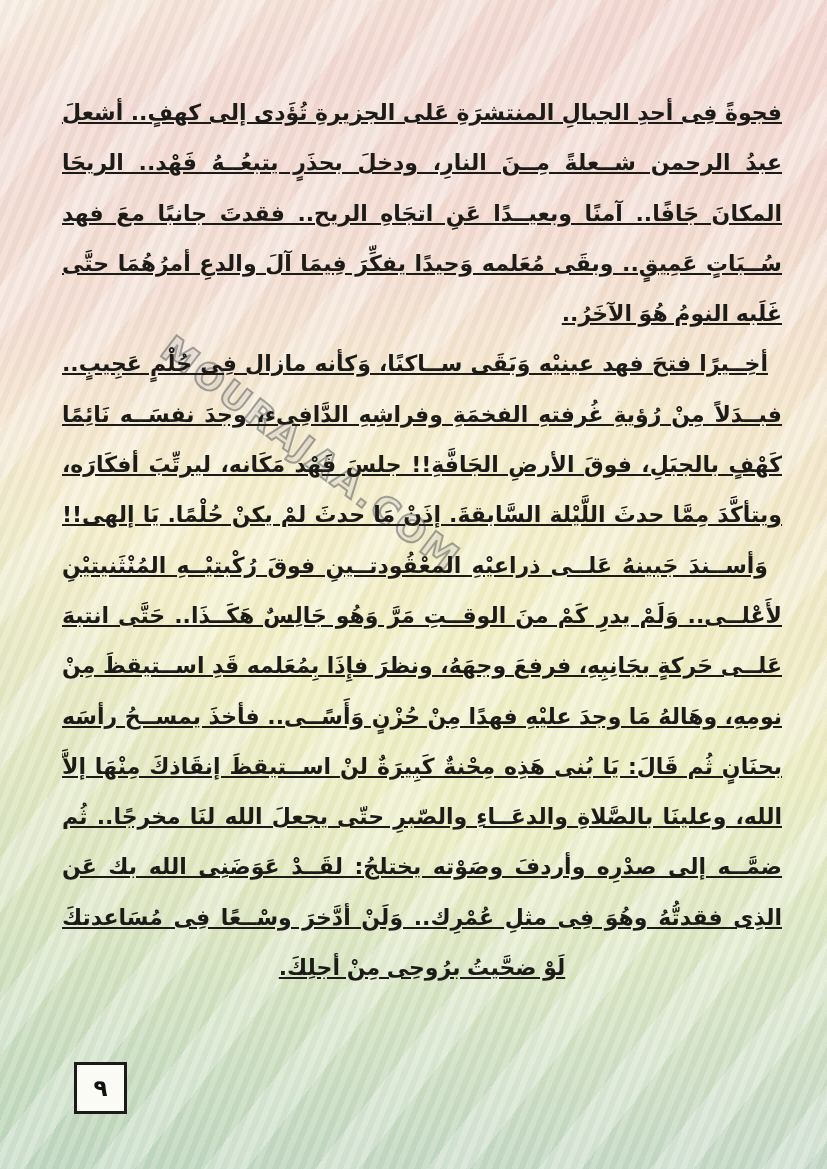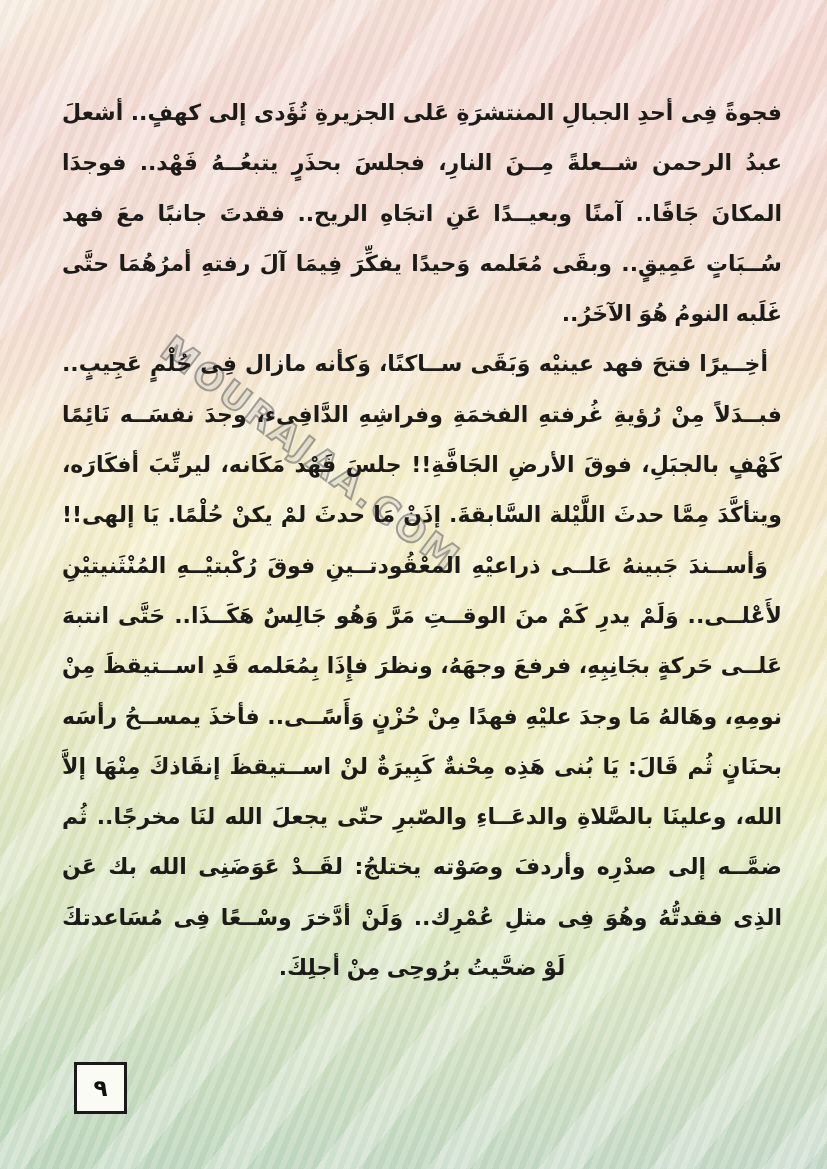--- a/index.html
+++ b/index.html
@@ -29,20 +29,21 @@
     pointer-events: none;
   }
   .textblock {
     position: absolute;
     top: 88px; right: 45px; width: 720px;
     direction: rtl;
     color: #1d1b18;
     font-weight: bold;
     font-size: 22px;
     word-spacing: -1px;
+    text-decoration: underline;
   }
   .line {
     height: 50.3px;
     line-height: 50.3px;
     text-align: justify;
     text-align-last: justify;
     overflow: hidden;
   }
   .line.indent { text-indent: 14px; }
   .line.last-right  { text-align: right;  text-align-last: right; }
@@ -80,23 +81,23 @@
 
 <div class="page">
   <div class="bands"></div>
   <div class="texture"></div>
 
   <div class="watermark">MOURAJAA.COM</div>
 
   <div class="textblock" dir="rtl">
 
     <div class="line">فجوةً فِى أحدِ الجبالِ المنتشرَةِ عَلى الجزيرةِ تُؤَدى إلى كهفٍ.. أشعلَ</div>
-    <div class="line">عبدُ الرحمن شــعلةً مِــنَ النارِ، فجلسَ بحذَرٍ يتبعُــهُ فَهْد.. فوجدَا</div>
+    <div class="line">عبدُ الرحمن شــعلةً مِــنَ النارِ، ودخلَ بحذَرٍ يتبعُــهُ فَهْد.. الريحَا</div>
     <div class="line">المكانَ جَافًا.. آمنًا وبعيــدًا عَنِ اتجَاهِ الريح.. فقدتَ جانبًا معَ فهد</div>
-    <div class="line">سُــبَاتٍ عَمِيقٍ.. وبقَى مُعَلمه وَحيدًا يفكِّرَ فِيمَا آلَ رفتهِ أمرُهُمَا حتَّى</div>
+    <div class="line">سُــبَاتٍ عَمِيقٍ.. وبقَى مُعَلمه وَحيدًا يفكِّرَ فِيمَا آلَ والدعِ أمرُهُمَا حتَّى</div>
     <div class="line last-right">غَلَبه النومُ هُوَ الآخَرُ..</div>
 
     <div class="line indent">أخِــيرًا فتحَ فهد عينيْه وَبَقَى ســاكنًا، وَكأنه مازال فِى حُلْمٍ عَجِيبٍ..</div>
     <div class="line">فبــدَلاً مِنْ رُؤيةِ غُرفتهِ الفخمَةِ وفراشِهِ الدَّافِىء، وجدَ نفسَــه نَائِمًا فِى</div>
     <div class="line">كَهْفٍ بالجبَلِ، فوقَ الأرضِ الجَافَّةِ!! جلسَ فَهْد مَكَانه، ليرتِّبَ أفكَارَه،</div>
     <div class="line">ويتأكَّدَ مِمَّا حدثَ اللَّيْلة السَّابقةَ. إذَنْ مَا حدثَ لمْ يكنْ حُلْمًا. يَا إلهى!!</div>
 
     <div class="line indent">وَأســندَ جَبينهُ عَلــى ذراعيْهِ المعْقُودتــينِ فوقَ رُكْبتيْــهِ المُنْثَنيتيْنِ</div>
     <div class="line">لأَعْلــى.. وَلَمْ يدرِ كَمْ منَ الوقــتِ مَرَّ وَهُو جَالِسٌ هَكَــذَا.. حَتَّى انتبهَ</div>
     <div class="line">عَلــى حَركةٍ بجَانِبِهِ، فرفعَ وجهَهُ، ونظرَ فإِذَا بِمُعَلمه قَدِ اســتيقظَ مِنْ</div>

